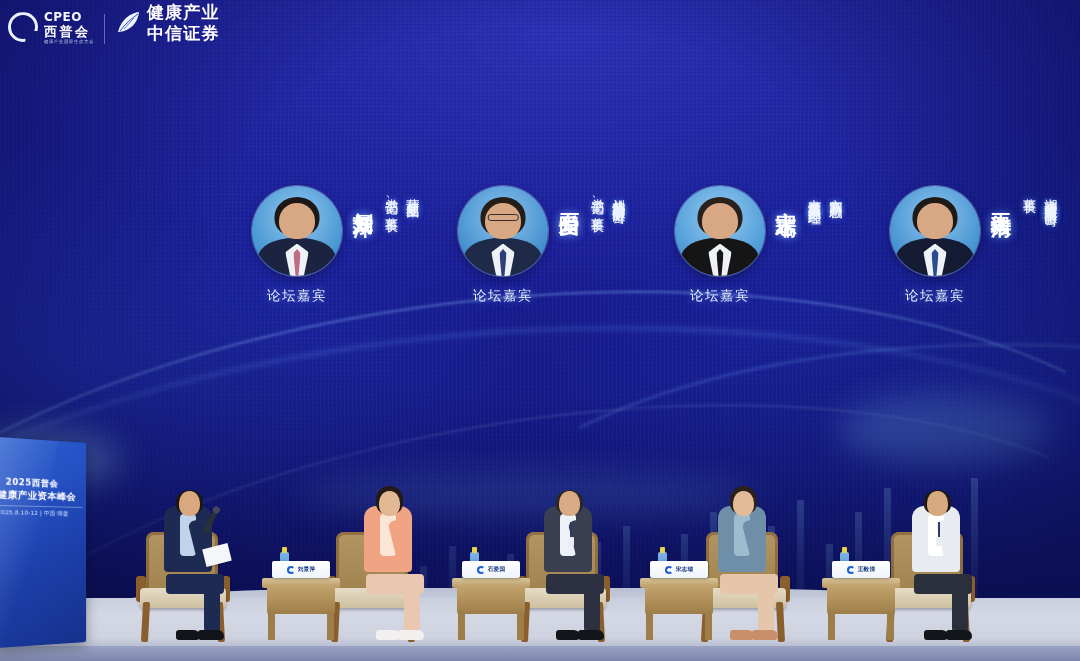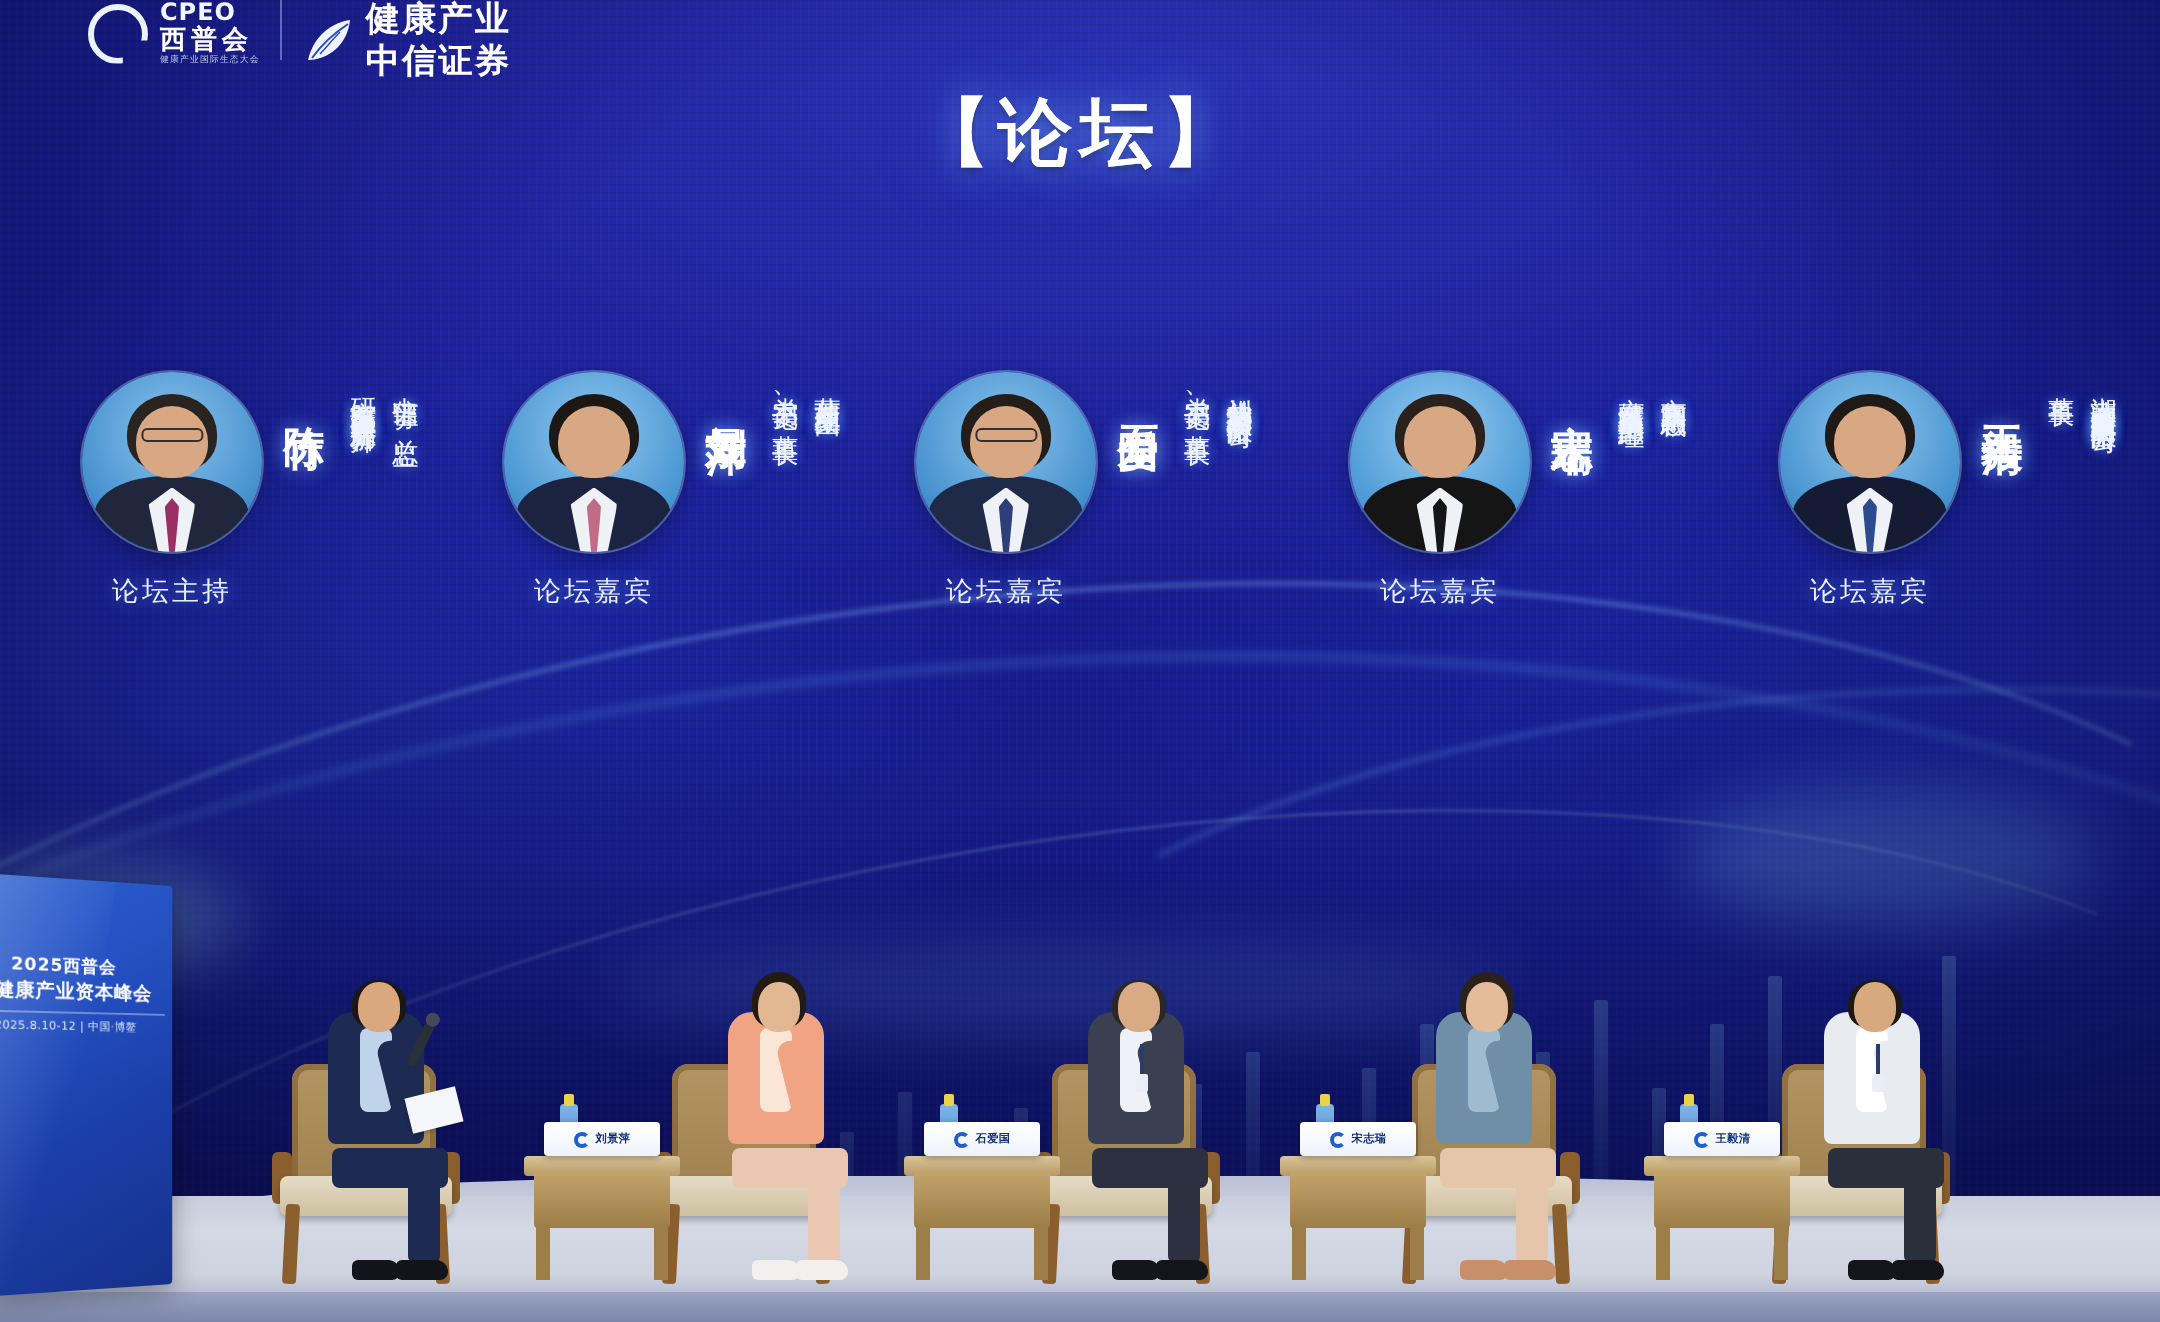--- a/index.html
+++ b/index.html
@@ -49,21 +49,21 @@
   .glow-spot { position:absolute; border-radius:50%; filter:blur(16px); pointer-events:none; }
   .glow-1 { left:-30px; top:430px; width:150px; height:60px; background:rgba(150,210,255,.42); }
   .glow-2 { left:840px; top:395px; width:210px; height:70px; background:rgba(130,195,255,.30); }
   .glow-3 { left:300px; top:470px; width:460px; height:50px; background:rgba(120,180,255,.18); }
 
   
   .bars { position:absolute; left:0; top:455px; width:1080px; height:175px; opacity:.50; }
   .bars i { position:absolute; bottom:0; display:block; background:linear-gradient(180deg, rgba(150,205,255,.85), rgba(60,110,230,.12)); border-radius:1px; }
 
   
-  .header-logos { position:absolute; left:0; top:0; width:300px; height:44px; display:flex; align-items:flex-start; gap:10px; padding-left:8px; z-index:6;margin-left:36px; }
+  .header-logos { position:absolute; left:0; top:0; width:300px; height:44px; display:flex; align-items:flex-end; gap:10px; padding-left:8px; z-index:6; }
   .logo-block { display:flex; align-items:center; gap:6px; }
   .logo-mark { width:30px; height:30px; position:relative; flex:none; }
   .cpeo-ring { width:30px; height:30px; border-radius:50%; border:3.4px solid #eaf3ff;
                clip-path: polygon(0 0, 100% 0, 100% 62%, 58% 62%, 58% 100%, 0 100%); }
   .logo-text { display:flex; flex-direction:column; line-height:1; }
   .logo-en { font-size:12px; font-weight:700; color:#f2f7ff; letter-spacing:.5px; }
   .logo-cn { font-size:13px; font-weight:700; color:#ffffff; letter-spacing:2.5px; margin-top:2px; }
   .logo-sub { font-size:4.4px; color:#b9cbf0; letter-spacing:.6px; margin-top:2px; white-space:nowrap; }
   .logo-divider { width:1px; height:30px; background:rgba(180,205,255,.45); }
   .leaf { width:26px; height:26px; flex:none;}
@@ -266,42 +266,23 @@
         <path d="M9 19 C12 16, 15 12, 19 8" stroke="#2a45c8" stroke-width=".7" fill="none"></path>
       </svg>
       <div class="logo-text">
         <span class="logo-cn2">健康产业</span>
         <span class="logo-cn2">中信证券</span>
       </div>
     </div>
   </div>
 
   <div class="title-wrap">
-    <div class="title-1">【论坛】</div>
   </div>
 
   <div class="panelists" id="panelists">
-      <div class="panelist" style="left: 38px;">
-      <div class="p-left">
-        <div class="avatar" style="background:radial-gradient(circle at 50% 34%, #8cc4ef 0%, #3f8ccb 72%, #3f8ccb 100%)">
-          <div class="av-body" style="background:#20263c"></div>
-          <div class="av-hair" style="background:#2a2420"></div>
-          <div class="av-face"></div>
-          <div class="av-shirt"></div>
-          <div class="av-tie" style="background:#9a2f63"></div>
-          <div class="av-glass"></div>
-        </div>
-        <div class="role">论坛主持</div>
-      </div>
-      <div class="p-name">陈竹</div>
-      <div class="p-titles">
-          <span class="p-title-line">中信证券 总监</span>
-          <span class="p-title-line">研究部首席医疗健康产业分析师</span>
-        </div>
-    </div>
       <div class="panelist" style="left: 249px;">
       <div class="p-left">
         <div class="avatar" style="background:radial-gradient(circle at 50% 34%, #93c9f1 0%, #4292cf 72%, #4292cf 100%)">
           <div class="av-body" style="background:#1b2340"></div>
           <div class="av-hair" style="background:#1d1715"></div>
           <div class="av-face"></div>
           <div class="av-shirt"></div>
           <div class="av-tie" style="background:#c26b86"></div>
 
         </div>

